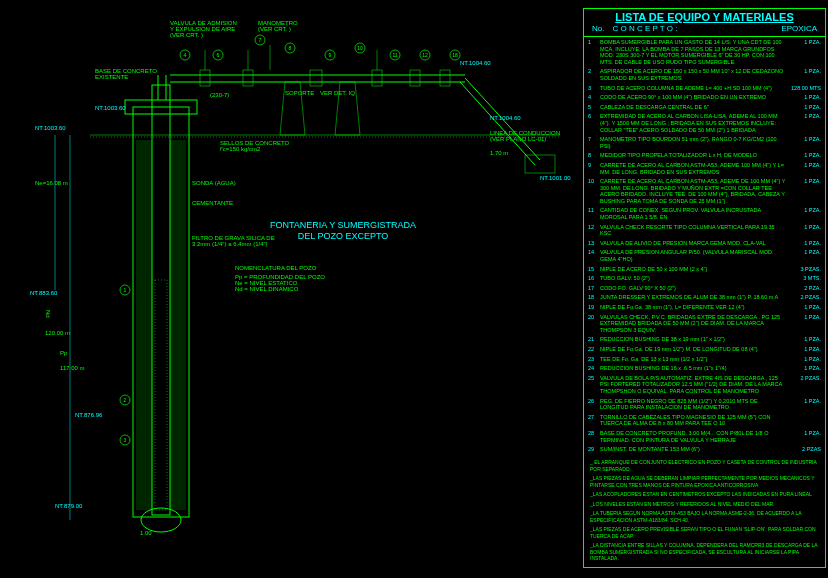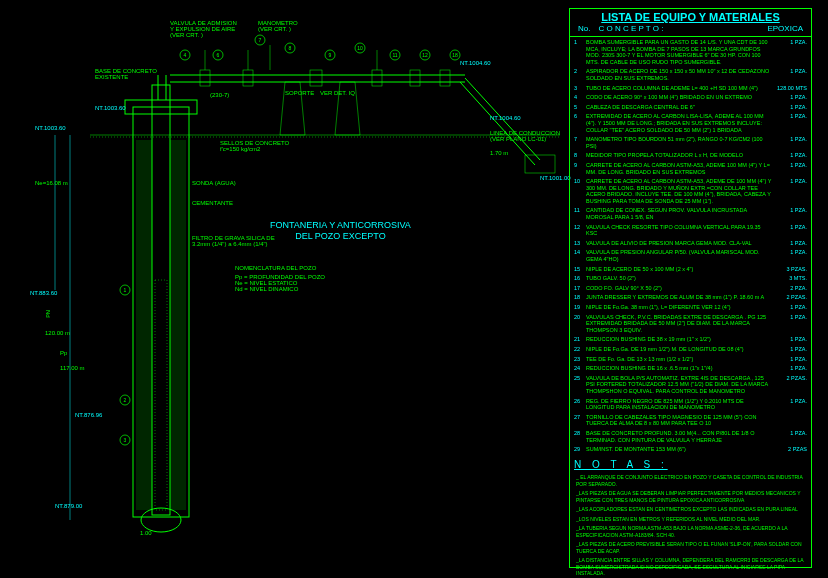--- a/index.html
+++ b/index.html
@@ -1,18 +1,18 @@
 <!DOCTYPE html>
 <html><head>
 <meta charset="utf-8">
 <style>
 *{margin:0;padding:0;box-sizing:border-box}
 body{background:#000;width:828px;height:578px;font-family:Arial,sans-serif;color:#0f0;overflow:hidden;position:relative}
 .drawing-area{position:absolute;left:0;top:0;width:580px;height:578px}
-.panel{position:absolute;right:16px;top:8px;width:243px;height:560px;border:1px solid #0f0}
+.panel{position:absolute;right:2px;top:8px;width:243px;height:560px;border:1px solid #0f0}
 .panel-header{border-bottom:1px solid #0f0;padding:2px 4px}
 .panel-title{color:#0ff;font-size:11px;font-weight:bold;text-decoration:underline;text-align:center}
 .panel-cols{display:flex;font-size:8px;color:#0ff;padding:1px 4px;}
 .list{padding:2px 4px;font-size:5.5px;line-height:1.2;height:420px;overflow:hidden}
 .item{display:flex;margin-bottom:3px}
 .item-no{color:#0ff;width:12px;flex-shrink:0}
 .item-txt{flex:1;color:#0f0;padding-right:4px}
 .item-qty{color:#0ff;width:30px;text-align:right;flex-shrink:0}
 .notes-h{color:#0ff;font-size:10px;text-decoration:underline;padding:2px 4px;letter-spacing:4px}
 .notes{padding:2px 6px;font-size:5px;line-height:1.3}
@@ -128,21 +128,21 @@
 <div class="label" style="left:192px;top:235px"><span>FILTRO DE GRAVA SILICA DE</span><br><span>3.2mm (1/4") a 6.4mm (1/4")</span></div>
 <div class="label" style="left:35px;top:180px">Ne=16.08 m</div>
 <div class="label" style="left:45px;top:310px;writing-mode:vertical-rl"><span>Nd</span></div>
 <div class="label" style="left:45px;top:330px">120.00 m</div>
 <div class="label" style="left:60px;top:350px">Pp</div>
 <div class="label" style="left:60px;top:365px">117.00 m</div>
 <div class="label" style="left:140px;top:530px">1.00</div>
 <div class="label" style="left:490px;top:150px">1.70 m</div>
 
 <div class="title-main">
-  <div>FONTANERIA Y ANTICORROSIVA</div>
+  <div>FONTANERIA Y SUMERGISTRADA</div>
   <div>DEL POZO EXCEPTO</div>
 </div>
 
 <div class="nomen">
   <div class="nomen-h">NOMENCLATURA DEL POZO</div>
   <div>Pp = PROFUNDIDAD DEL POZO</div>
   <div>Ne = NIVEL ESTATICO</div>
   <div>Nd = NIVEL DINAMICO</div>
 </div>
 
@@ -300,21 +300,20 @@
         <span class="item-no">29</span>
         <span class="item-txt">SUM/INST. DE MONTANTE 153 MM (6")</span>
         <span class="item-qty">2 PZAS</span>
       </div>
       <div class="item">
         <span class="item-no">30</span>
         <span class="item-txt">TORNILLERIA MAQ. ACEYTE, Y TUERCA HEXAGONAL DIZ.</span>
         <span class="item-qty">30 PZAS.</span>
       </div>
     </div>
-  <div class="notes-h">N O T A S :</div>
   <div class="notes" id="notes-list">
       <div>_ EL ARRANQUE DE CONJUNTO ELECTRICO EN POZO Y CASETA DE CONTROL DE INDUSTRIA POR SEPARADO.</div>
       <div>_LAS PIEZAS DE AGUA SE DEBERAN LIMPIAR PERFECTAMENTE POR MEDIOS MECANICOS Y PINTARSE CON TRES MANOS DE PINTURA EPOXICA ANTICORROSIVA</div>
       <div>_LAS ACOPLADORES ESTAN EN CENTIMETROS EXCEPTO LAS INDICADAS EN PURA LINEAL</div>
       <div>_LOS NIVELES ESTAN EN METROS Y REFERIDOS AL NIVEL MEDIO DEL MAR.</div>
       <div>_LA TUBERIA SEGUN NORMA ASTM-A53 BAJO LA NORMA ASME-2-36, DE ACUERDO A LA ESPECIFICACION ASTM-A183/84. SCH 40.</div>
       <div>_LAS PIEZAS DE ACERO PREVISIBLE SERAN TIPO O EL FUNAN 'SLIP-ON', PARA SOLDAR CON TUERCA DE ACAP.</div>
       <div>_LA DISTANCIA ENTRE SILLAS Y COLUMNA, DEPENDERA DEL RAMCRR3 DE DESCARGA DE LA BOMBA SUMERGISTRADA SI NO ESPECIFICADA, SE ESCULTURA AL INICIARSE LA PIPA INSTALADA.</div>
     </div>
 </div>

